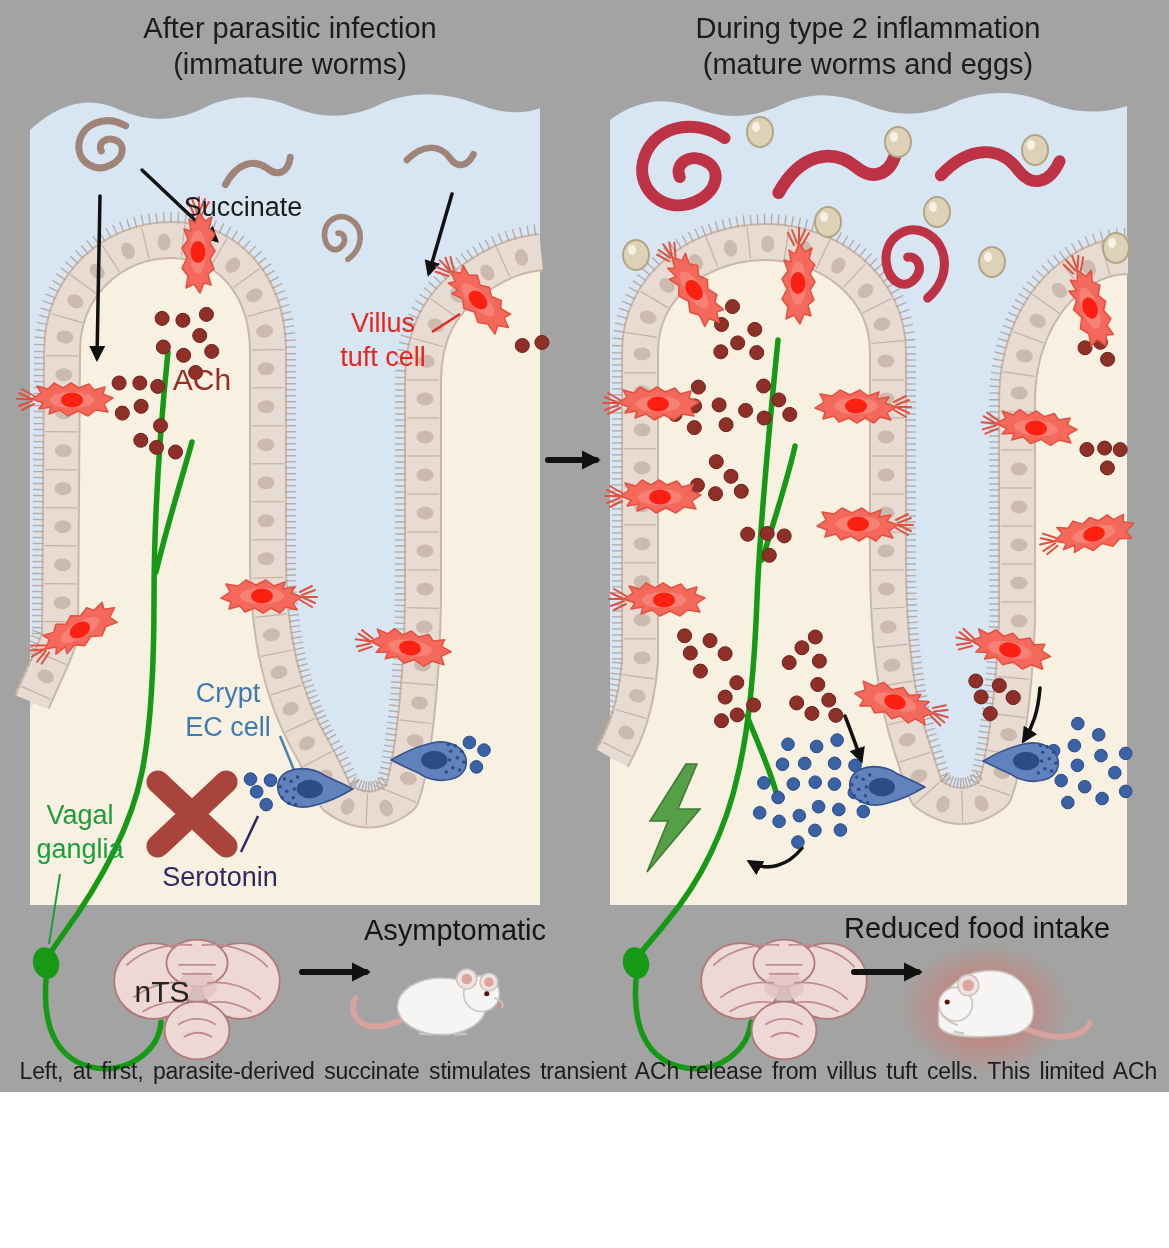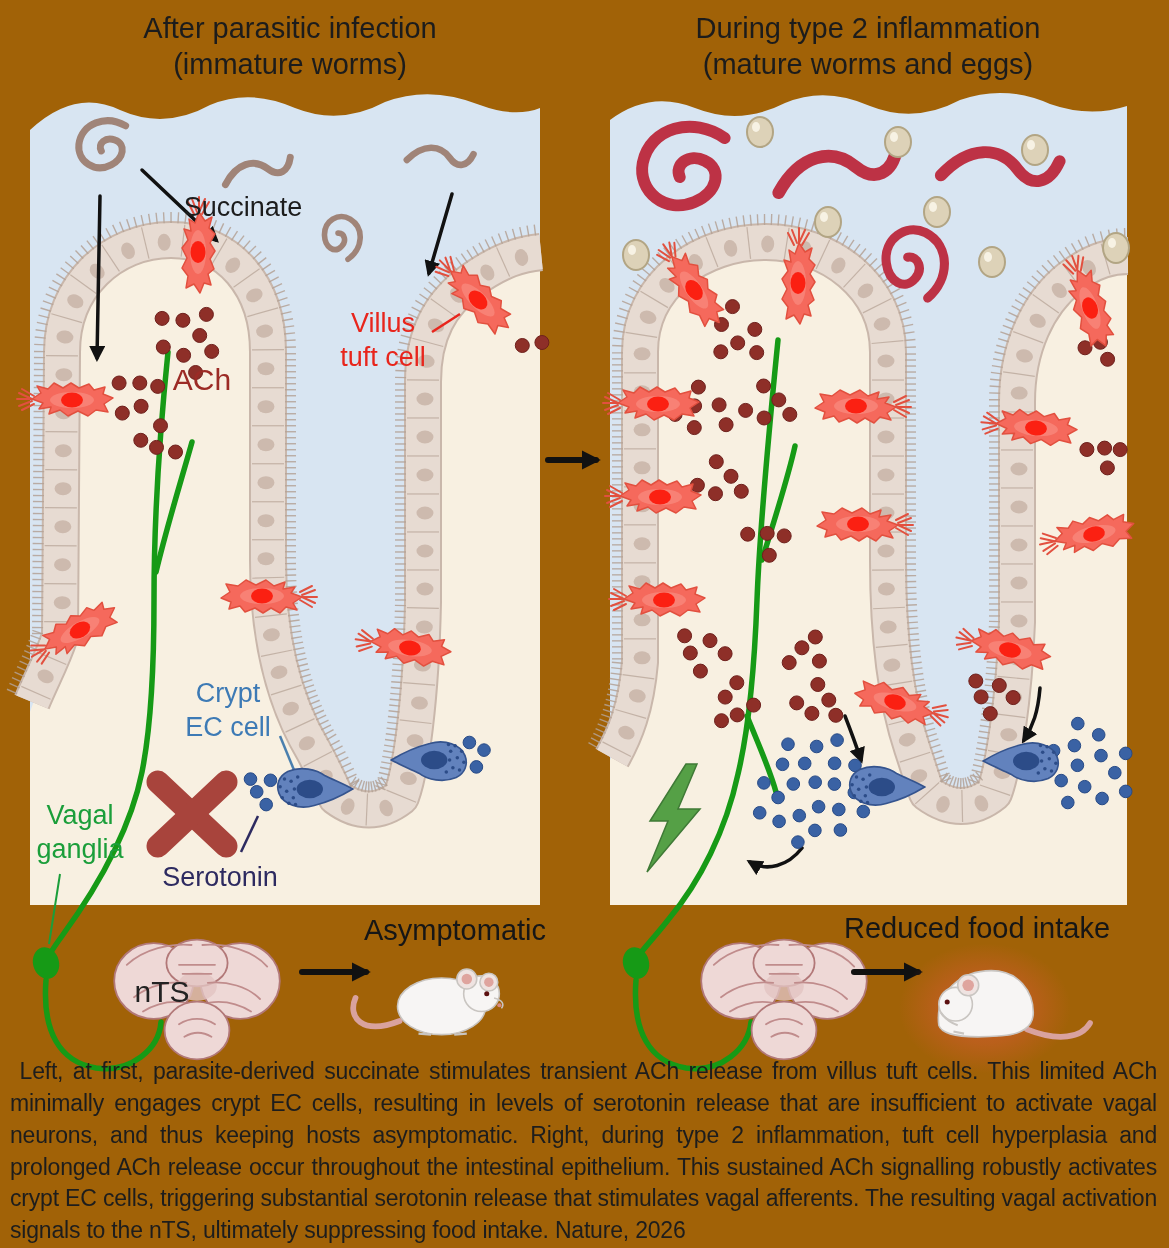--- a/index.html
+++ b/index.html
@@ -1,16 +1,16 @@
 <!DOCTYPE html>
 <html style="--lumen: #d8e5f2; --tissue: #f8f0e1; --epithelium: #e7dbd2; --epithelium_outline: #c9b7ab; --nucleus: #cdbaae; --brush: #b4a296; --cellborder: #c3b2a6; --tuft_body: #f5695c; --tuft_nucleus: #fb2012; --ach: #8e2f28; --serotonin_dot: #3a62a4; --ec_body: #6282bd; --ec_nucleus: #2c4c88; --nerve: #169a16; --block_x: #a8443c; --bolt: #55a046; --worm_immature: #a08478; --worm_mature: #bd3245; --egg: #ddd2b8; --brain_fill: #eed8d6; --brain_stroke: #b27878; --arrow: #111111; --label_red: #e8251c; --label_darkred: #9c2b25; --label_blue: #3d7ab5; --label_green: #1b9e3a; --label_navy: #2d2a60; --title: #1c1c1c;"><head>
 <meta charset="utf-8">
 <style>
   html,body{margin:0;padding:0;background:#ffffff;}
-  #stage{position:relative;width:1169px;height:1248px;background:#a16207;overflow:hidden;
+  #stage{position:relative;width:1169px;height:1092px;background:#a3a3a3;overflow:hidden;
          font-family:"Liberation Sans",sans-serif;}
   svg{position:absolute;left:0;top:0;}
   text{font-family:"Liberation Sans",sans-serif;}
   .title-text{font-size:29px;fill:var(--title);}
   .plain-label{font-size:27px;fill:var(--title);}
   .ach-label{font-size:30px;fill:var(--label_darkred);}
   .red-label{font-size:27px;fill:var(--label_red);}
   .blue-label{font-size:27px;fill:var(--label_blue);}
   .green-label{font-size:27px;fill:var(--label_green);}
   .navy-label{font-size:27px;fill:var(--label_navy);}

